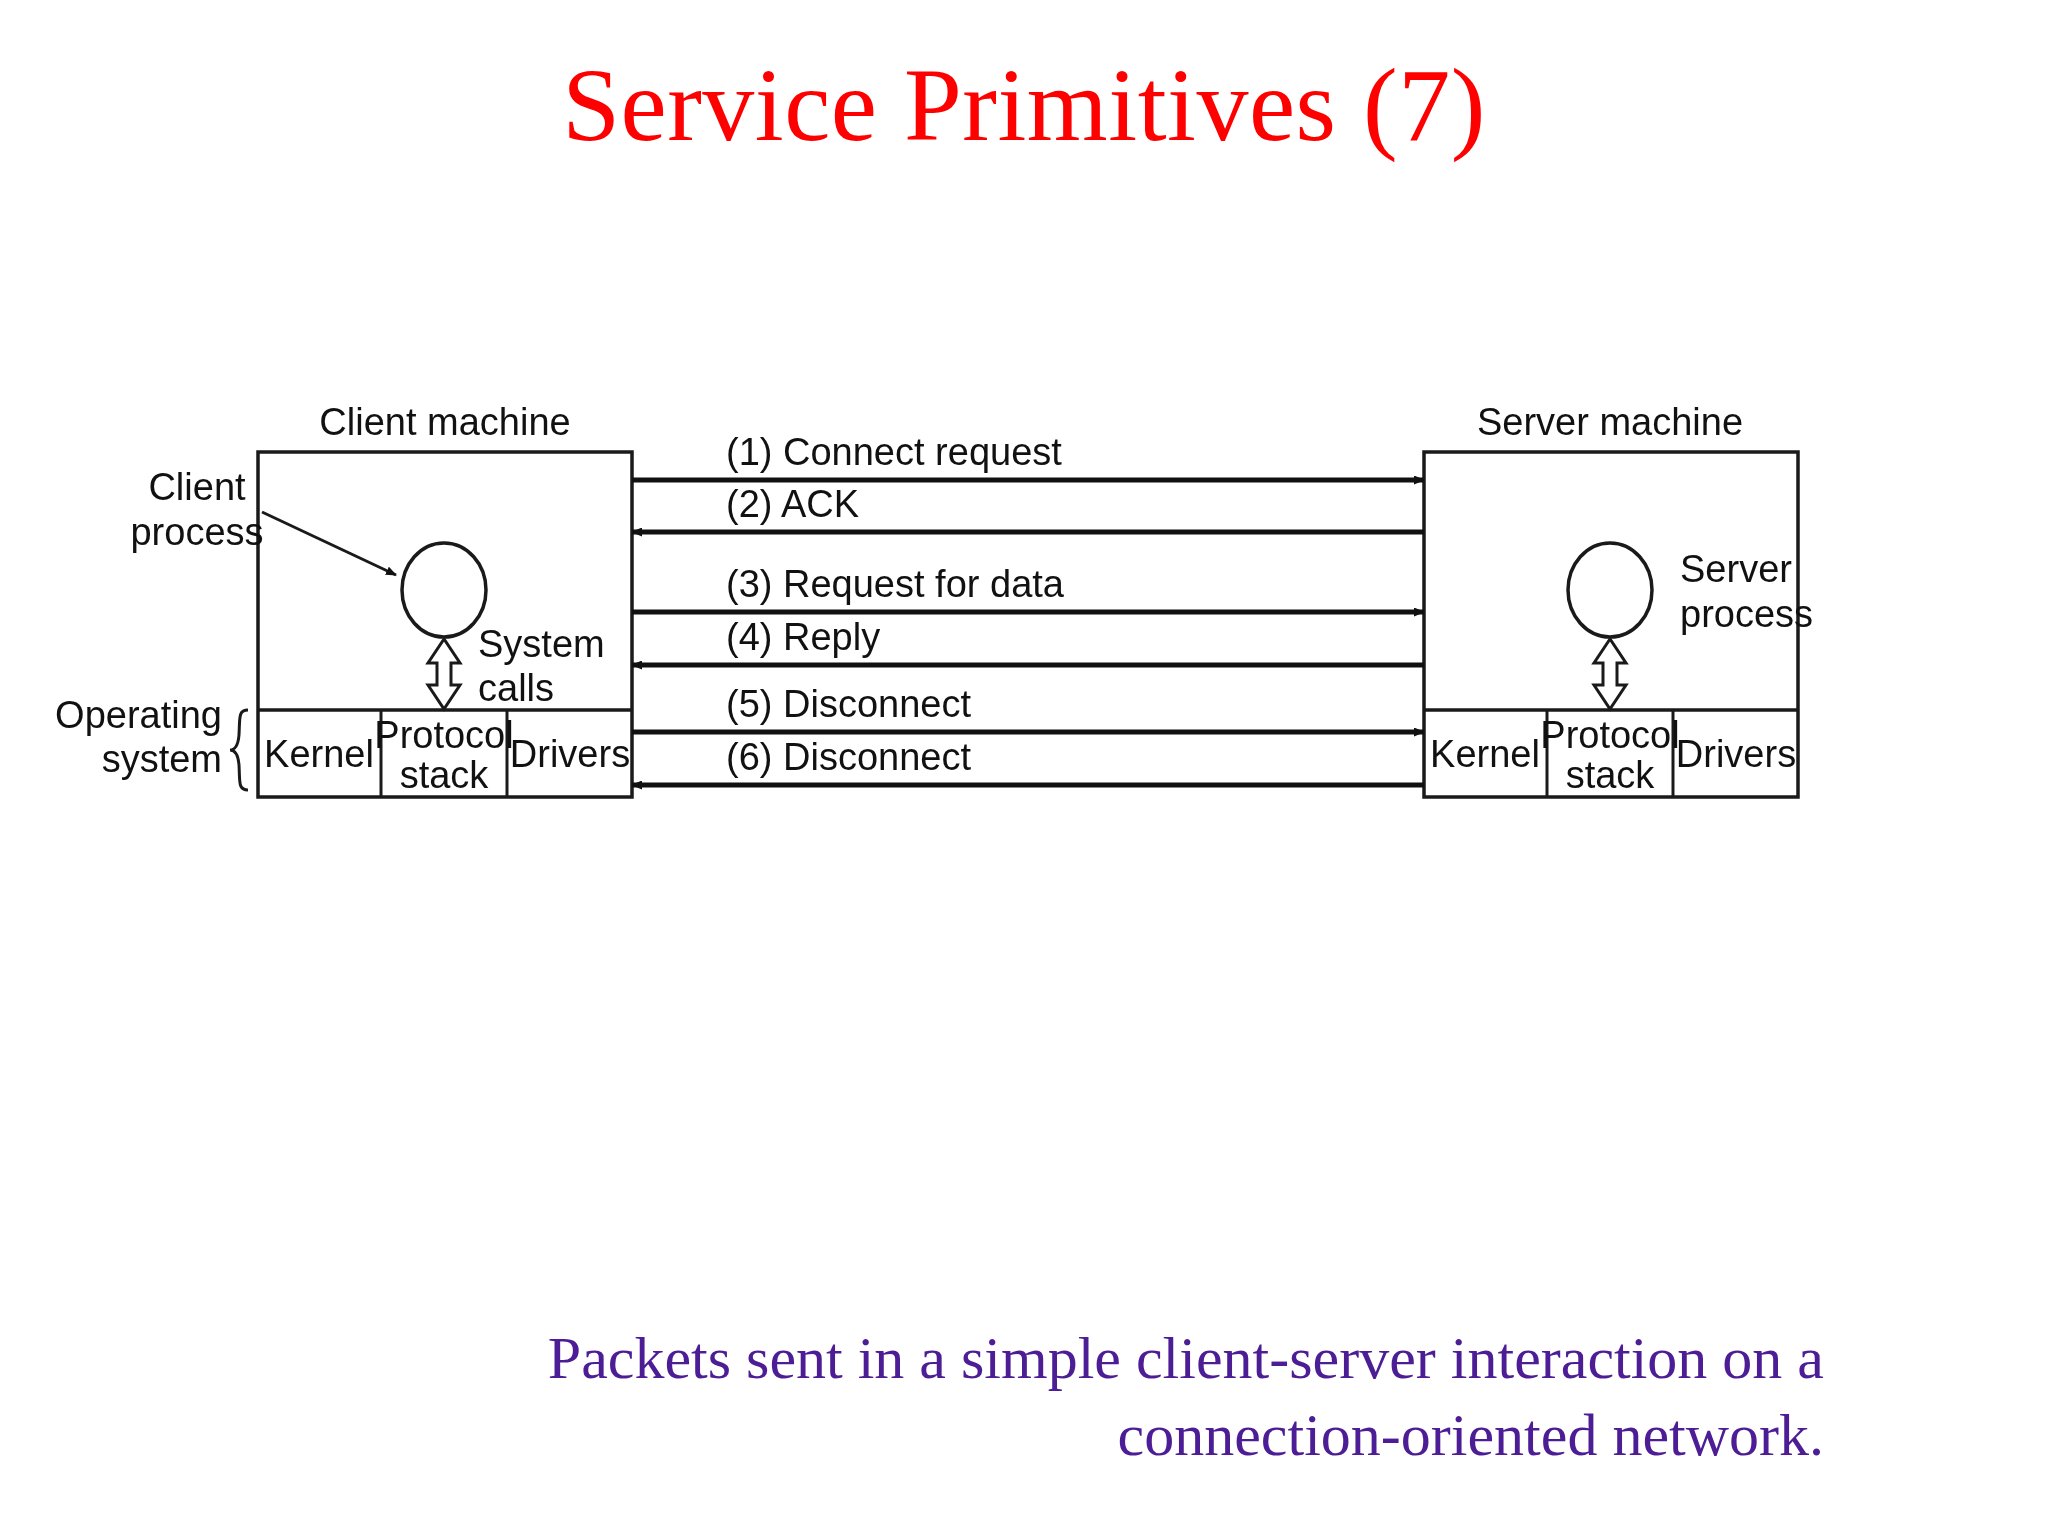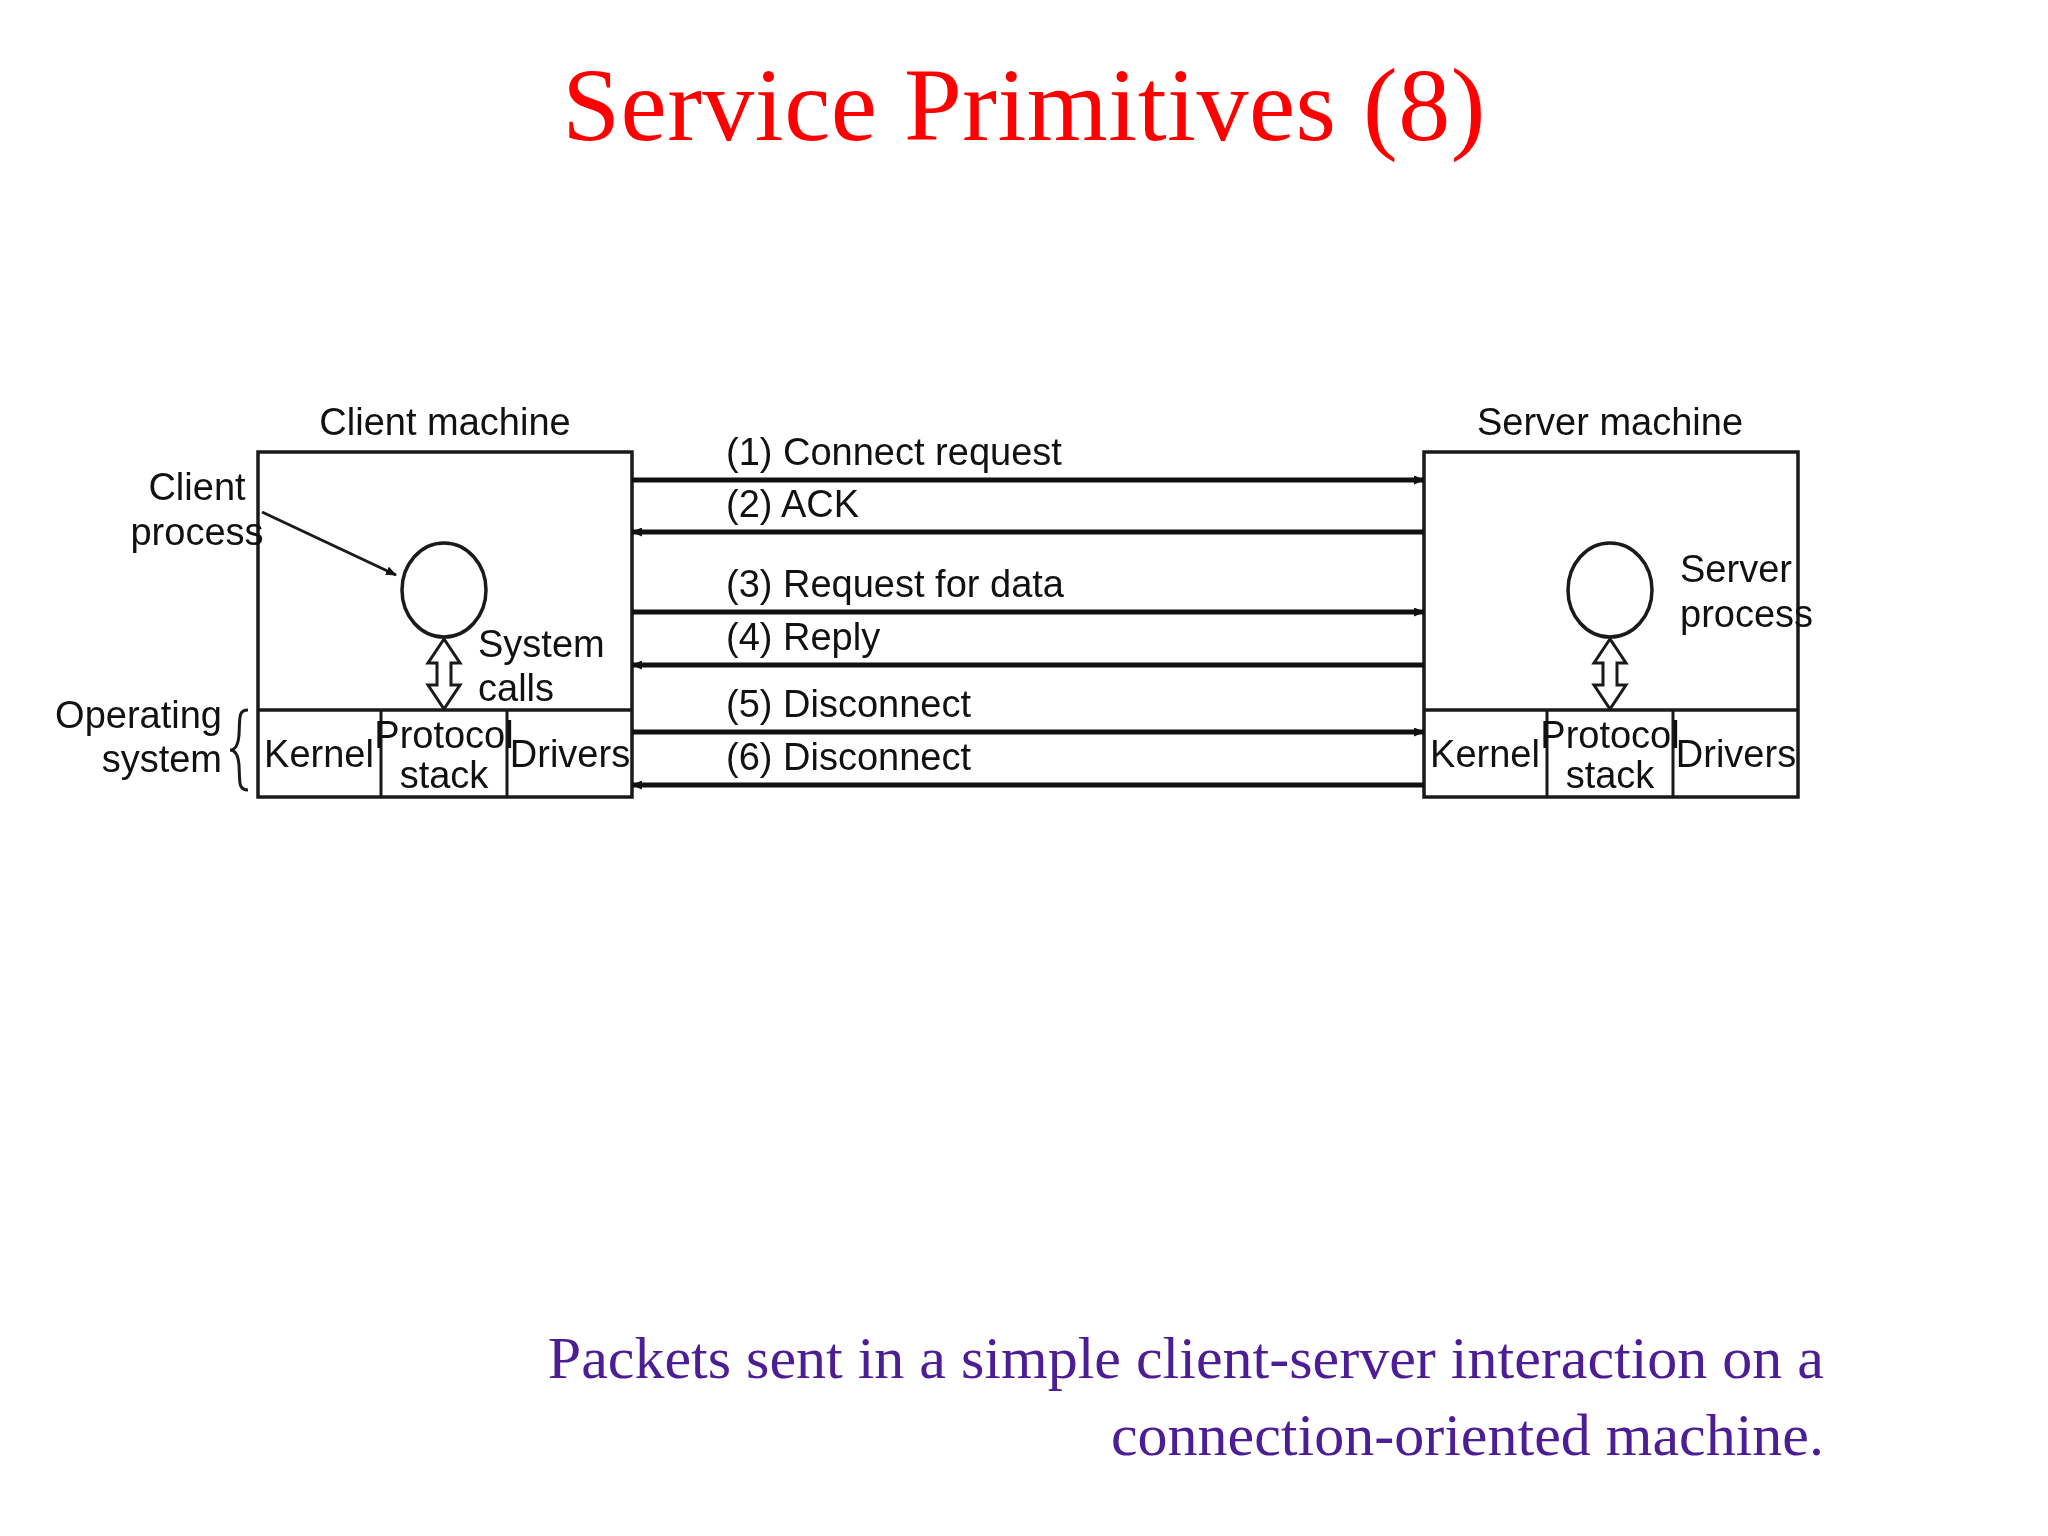--- a/index.html
+++ b/index.html
@@ -57,21 +57,21 @@
   
   .dg-text {
     font-family: "Liberation Sans", sans-serif;
     font-size: 38px;
     fill: #111111;
   }
 </style>
 </head>
 <body>
 
-<div id="slide-title">Service Primitives (8)</div>
+<div id="slide-title">Service Primitives (7)</div>
 
 <div id="figure">
 <svg width="2048" height="720" viewBox="0 0 2048 720">
 
   <defs>
     <marker id="arrowFilled" markerWidth="11" markerHeight="9" refX="10" refY="4.5" orient="auto" markerUnits="userSpaceOnUse">
       <path d="M0,0 L11,4.5 L0,9 z" fill="#111111"></path>
     </marker>
     <marker id="arrowFilledL" markerWidth="11" markerHeight="9" refX="10" refY="4.5" orient="auto" markerUnits="userSpaceOnUse">
       <path d="M0,0 L11,4.5 L0,9 z" fill="#111111"></path>
@@ -156,14 +156,14 @@
 
     <line x1="1424" y1="405" x2="632" y2="405" stroke="#111111" stroke-width="5" marker-end="url(#arrowFilledL)"></line>
     <text class="dg-text" x="726" y="390">(6) Disconnect</text>
   </g>
 
 </svg>
 </div>
 
 <div id="caption">
   <span class="cap-line">Packets sent in a simple client-server interaction on a</span>
-  <span class="cap-line">connection-oriented machine.</span>
+  <span class="cap-line">connection-oriented network.</span>
 </div>
 
 </body></html>

